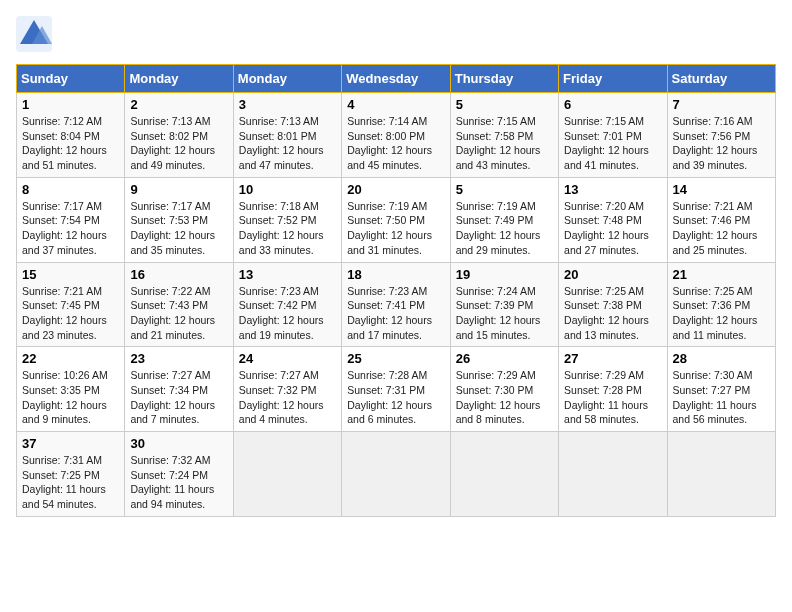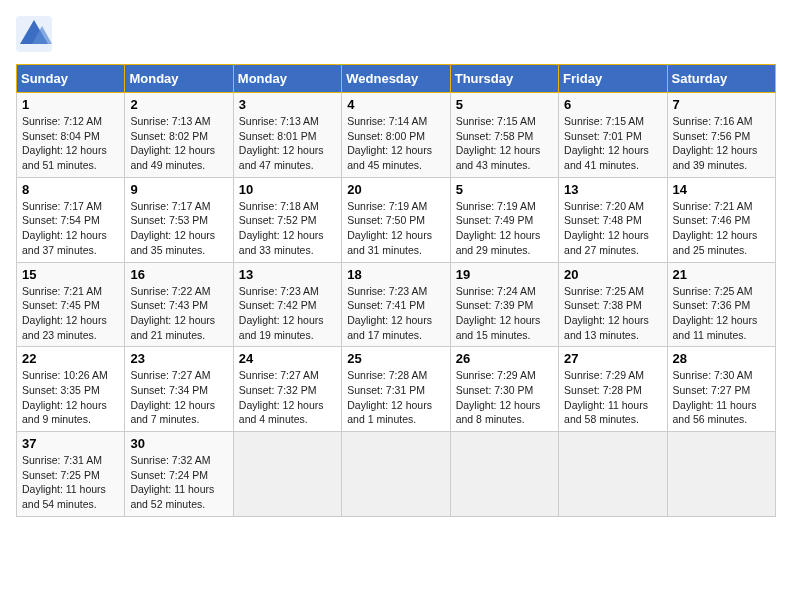--- a/index.html
+++ b/index.html
@@ -291,21 +291,21 @@
           <div class="day-text">Sunrise: 7:27 AM</div>
           <div class="day-text">Sunset: 7:32 PM</div>
           <div class="day-text">Daylight: 12 hours</div>
           <div class="day-text">and 4 minutes.</div>
         </td>
         <td>
           <span class="day-num">25</span>
           <div class="day-text">Sunrise: 7:28 AM</div>
           <div class="day-text">Sunset: 7:31 PM</div>
           <div class="day-text">Daylight: 12 hours</div>
-          <div class="day-text">and 1 minutes.</div>
+          <div class="day-text">and 6 minutes.</div>
         </td>
         <td>
           <span class="day-num">26</span>
           <div class="day-text">Sunrise: 7:29 AM</div>
           <div class="day-text">Sunset: 7:30 PM</div>
           <div class="day-text">Daylight: 12 hours</div>
           <div class="day-text">and 8 minutes.</div>
         </td>
         <td>
           <span class="day-num">27</span>
@@ -328,21 +328,21 @@
           <div class="day-text">Sunrise: 7:31 AM</div>
           <div class="day-text">Sunset: 7:25 PM</div>
           <div class="day-text">Daylight: 11 hours</div>
           <div class="day-text">and 54 minutes.</div>
         </td>
         <td>
           <span class="day-num">30</span>
           <div class="day-text">Sunrise: 7:32 AM</div>
           <div class="day-text">Sunset: 7:24 PM</div>
           <div class="day-text">Daylight: 11 hours</div>
-          <div class="day-text">and 52 minutes.</div>
+          <div class="day-text">and 94 minutes.</div>
         </td>
         <td class="empty"></td>
         <td class="empty"></td>
         <td class="empty"></td>
         <td class="empty"></td>
         <td class="empty"></td>
       </tr>
     </tbody>
 </table>
 

